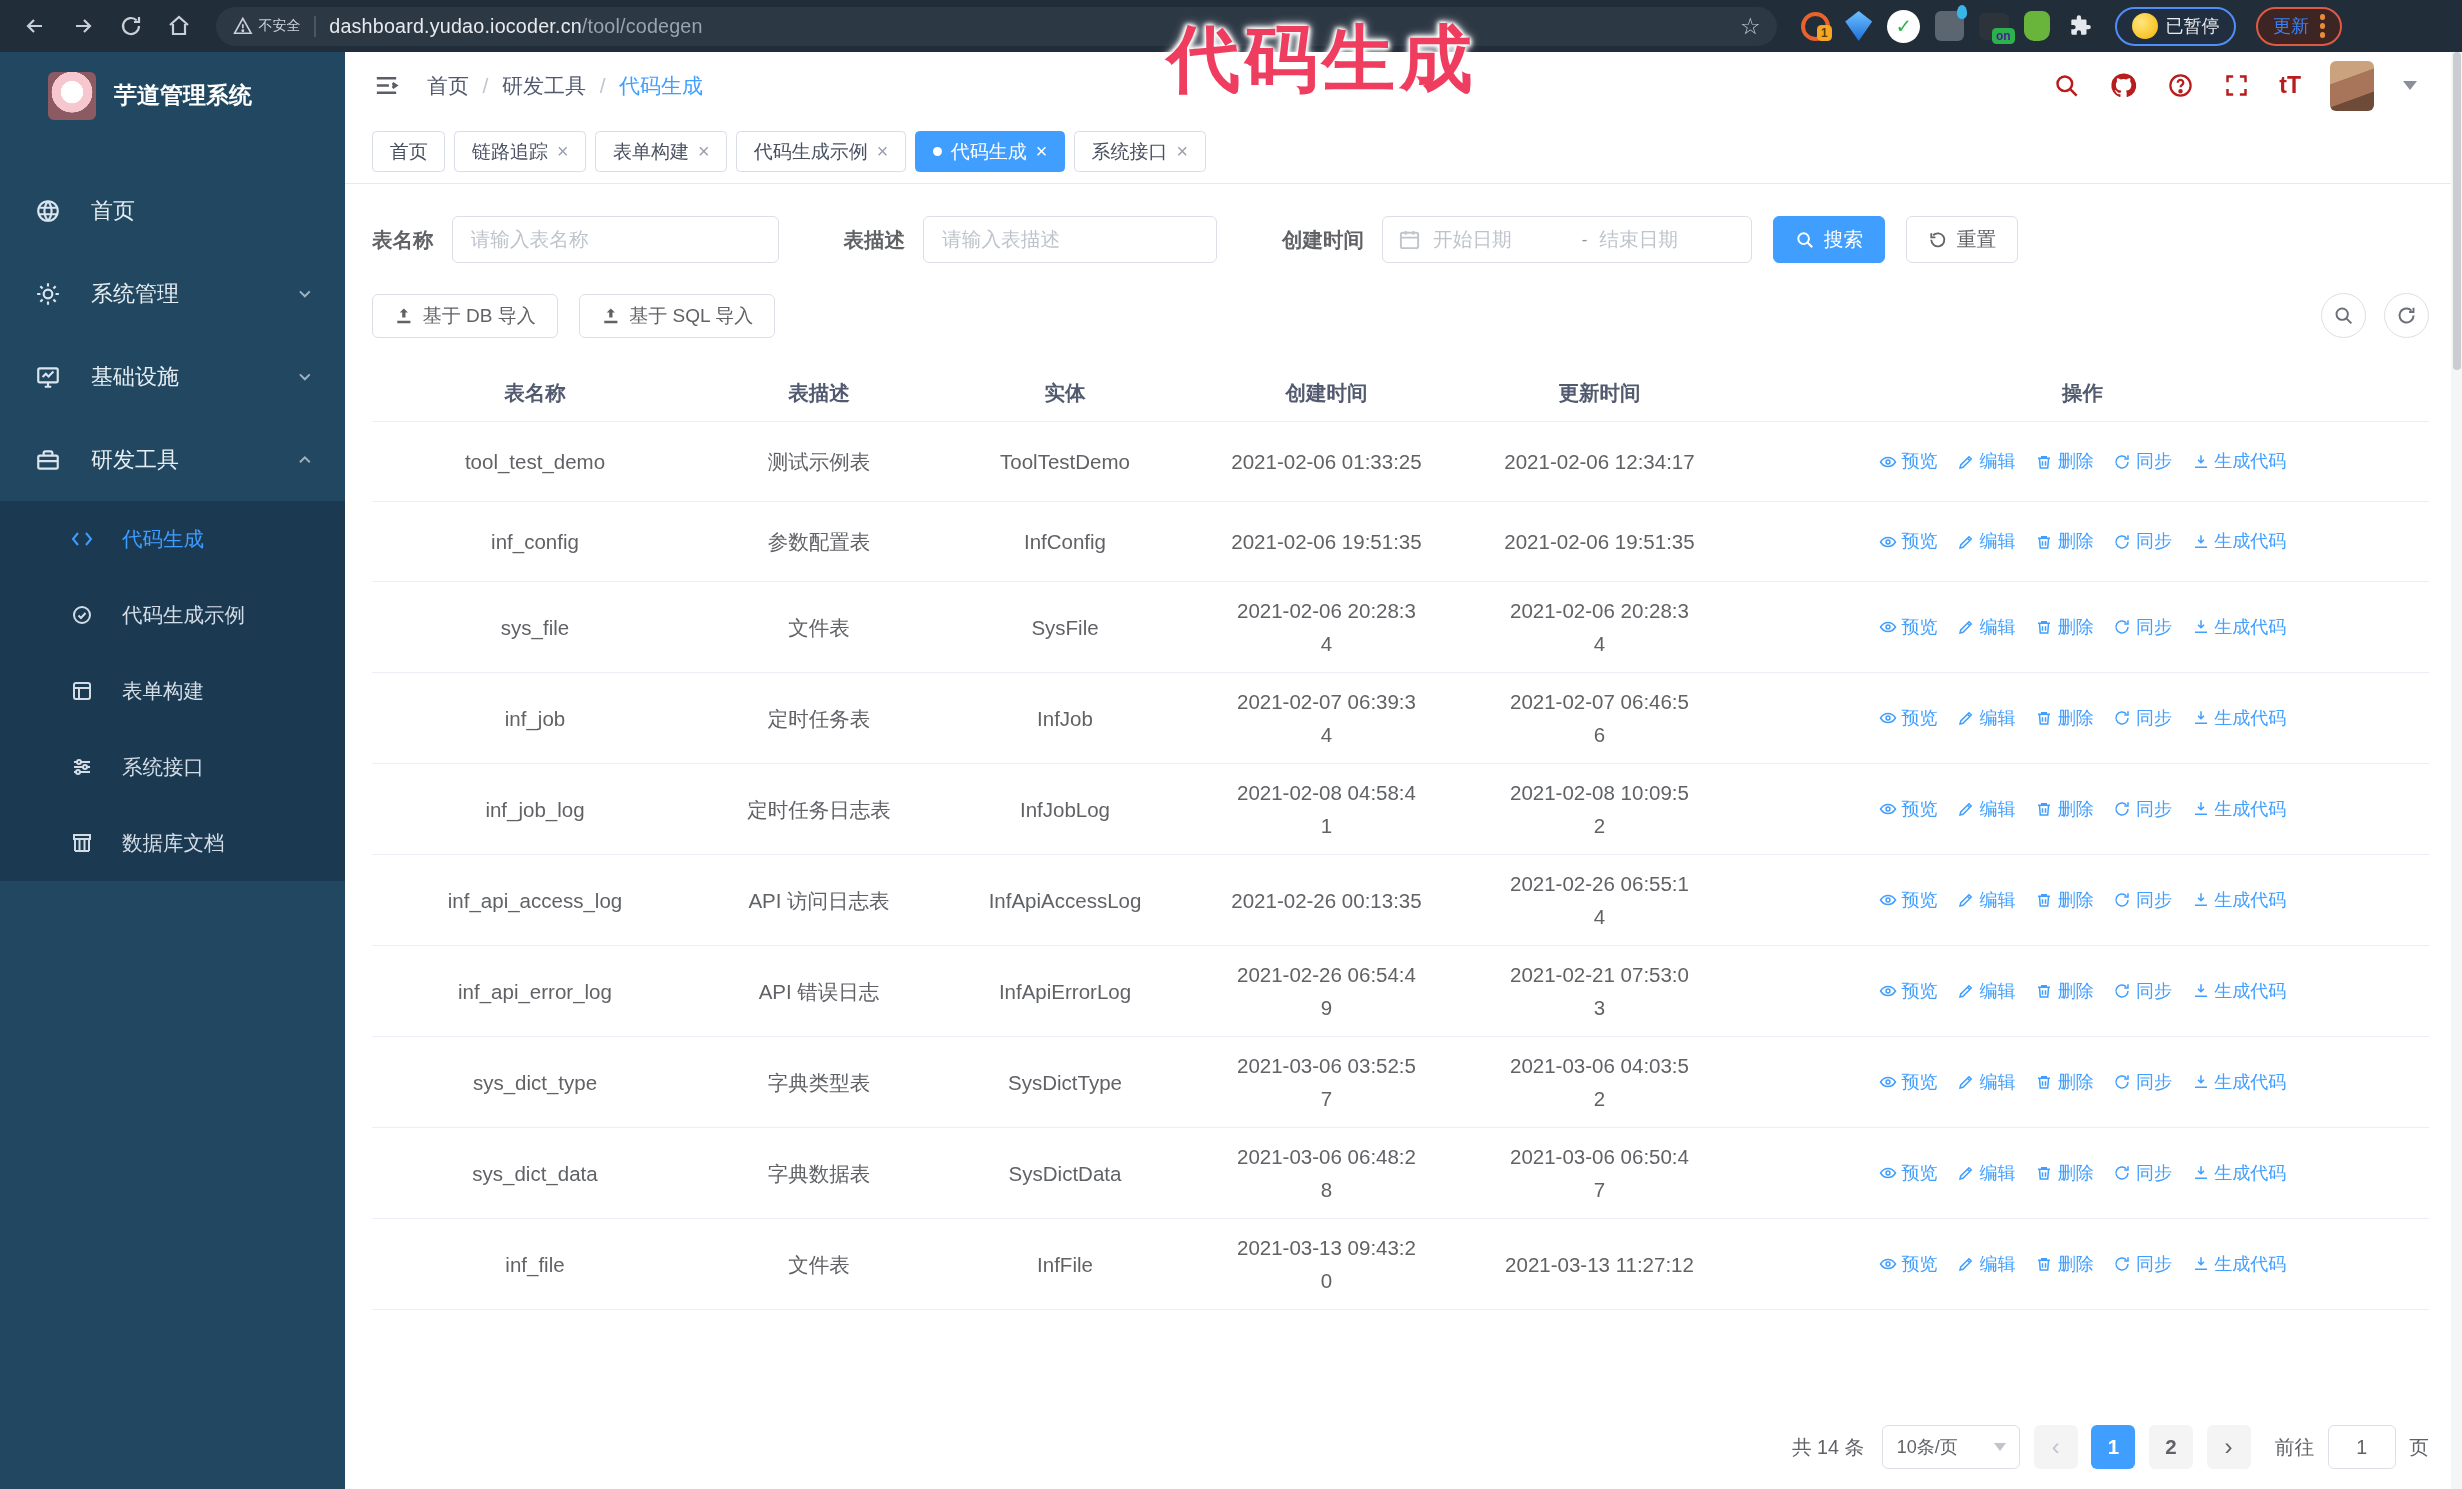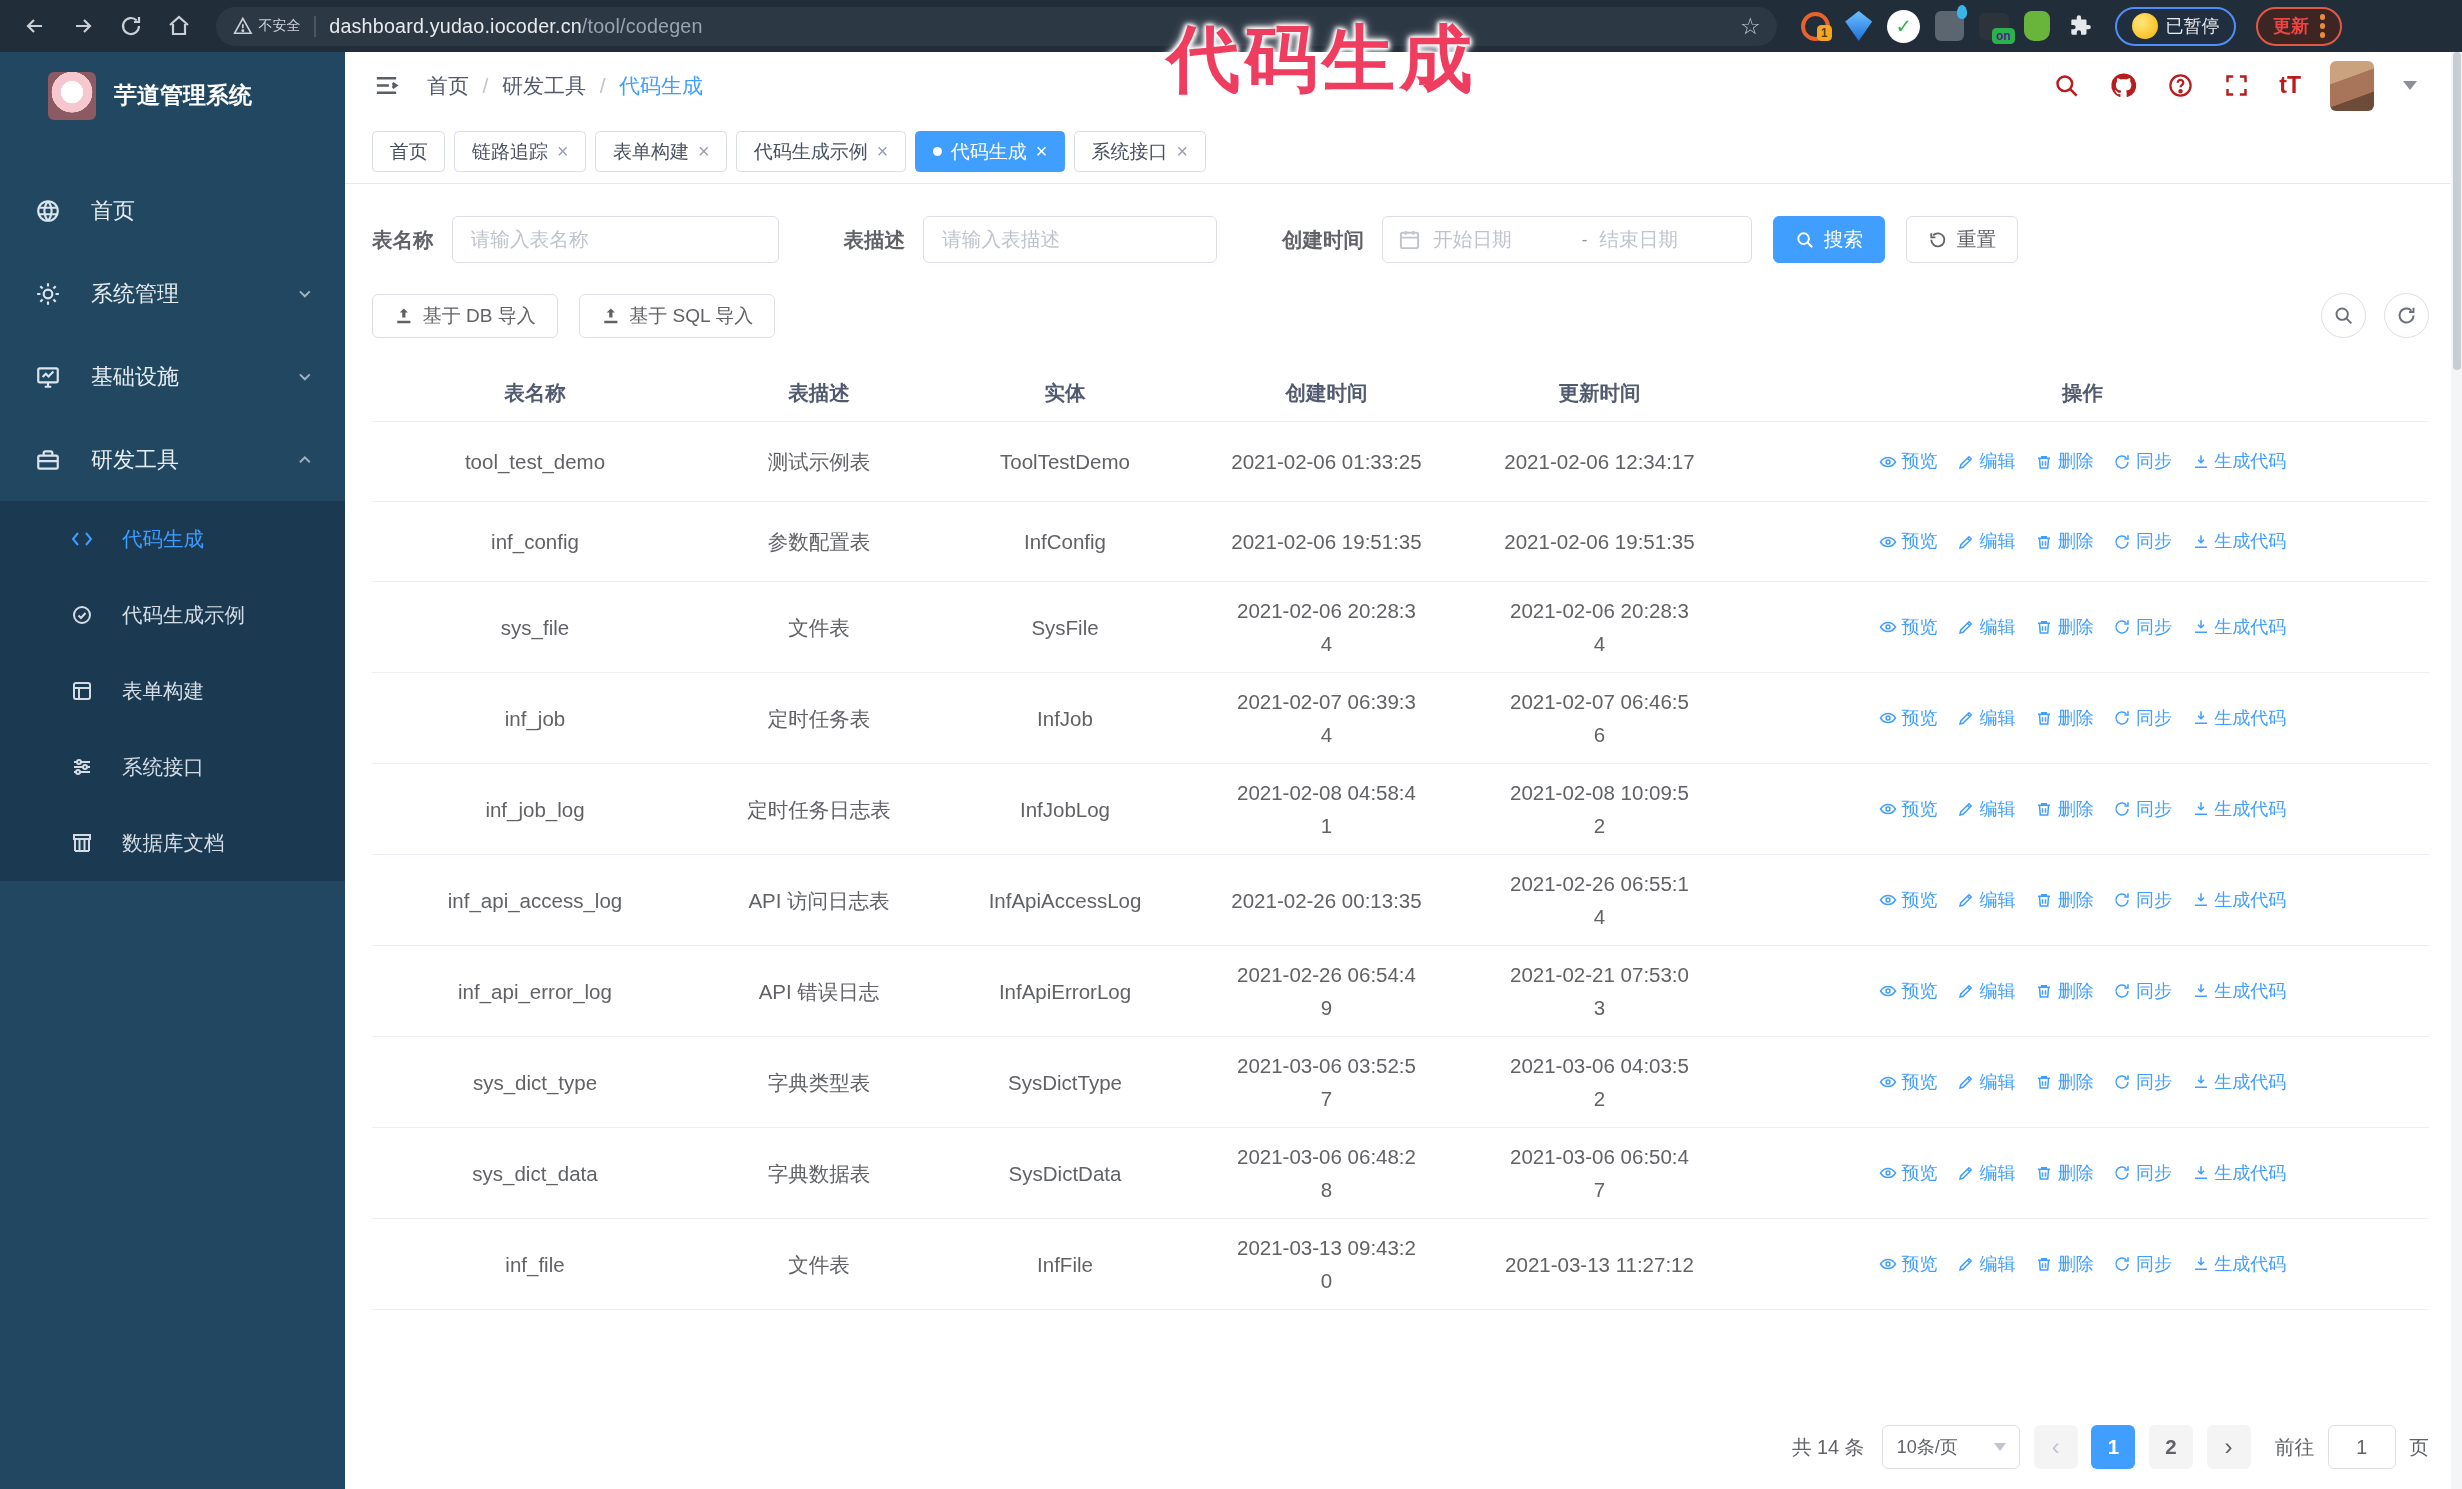--- a/index.html
+++ b/index.html
@@ -14,21 +14,21 @@
   .url-sep { width:1.5px; height:21px; background:#4a5663; margin:0 13.6px; }
   .url-text { font-size:19.7px; color:#e8eaed; letter-spacing:0.2px; }
   .url-text .path { color:#9aa4af; }
   .url-star { margin-left:auto; color:#c9cfd6; font-size:23px; }
   .ext-zone { display:flex; align-items:center; gap:15px; margin-left:18px; }
   .ext { width:30px; height:30px; border-radius:6px; display:flex; align-items:center; justify-content:center; font-size:15px; font-weight:bold; color:#fff; position:relative; flex:0 0 auto; }
   .badge { position:absolute; right:-6px; bottom:-4.5px; background:#f5a623; color:#5c3c00; border-radius:4.5px; font-size:12px; padding:0.8px 4.5px; font-weight:700; }
   .badge.on { background:#2bb24c; color:#4c1d95; }
   .chip { height:39px; border-radius:19.7px; display:flex; align-items:center; gap:7.6px; padding:0 15px; font-size:18px; margin-left:13.6px; flex:0 0 auto; }
   .chip.paused { border:2.3px solid #4f8ef7; background:#202e40; color:#e8eaed; }
-  .chip.update { border:2.3px solid #e05a43; background:#3c2523; color:#ef4444; gap:10.6px;font-weight:bold; }
+  .chip.update { border:2.3px solid #e05a43; background:#3c2523; color:#3b82f6; gap:10.6px; }
   .emoji-face { width:26px; height:26px; border-radius:50%; background:radial-gradient(circle at 35% 35%,#ffe680,#f7b500); position:relative; }
   .kebab { display:flex; flex-direction:column; gap:3.8px; }
   .kebab i { width:5.3px; height:5.3px; border-radius:50%; background:#e98a3c; }
 
   
   .app { display:flex; height:1438px; }
   .sidebar { width:345px; background:#224760; color:#e6edf3; flex:0 0 auto; display:flex; flex-direction:column; }
   .logo-row { display:flex; align-items:center; gap:18px; padding:19.7px 0 19.7px 48px; }
   .logo-img { width:48px; height:48px; border-radius:6px; background:radial-gradient(circle at 50% 42%,#ffffff 0 30%,#f6c7cf 31% 55%,#8c5a63 56% 100%); flex:0 0 auto; }
   .app-title { font-size:23px; font-weight:700; color:#fff; }

